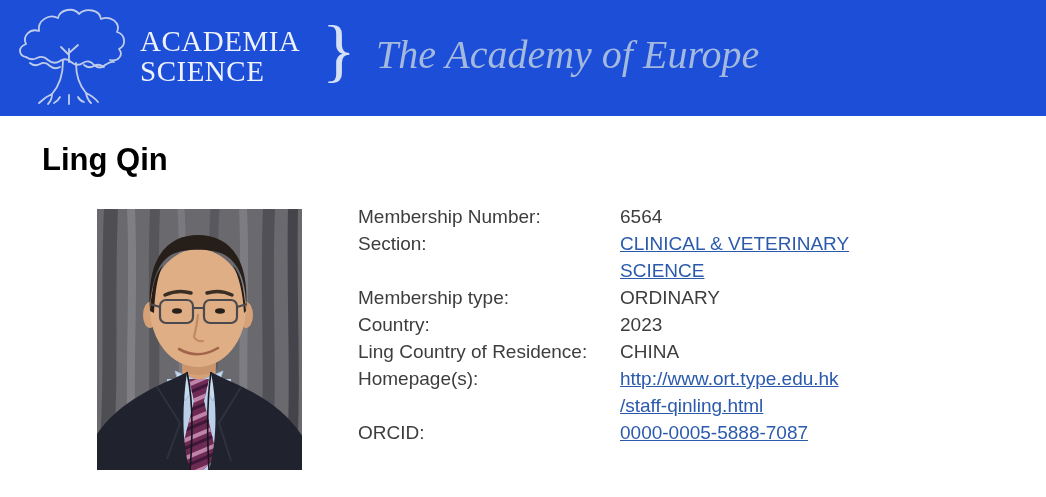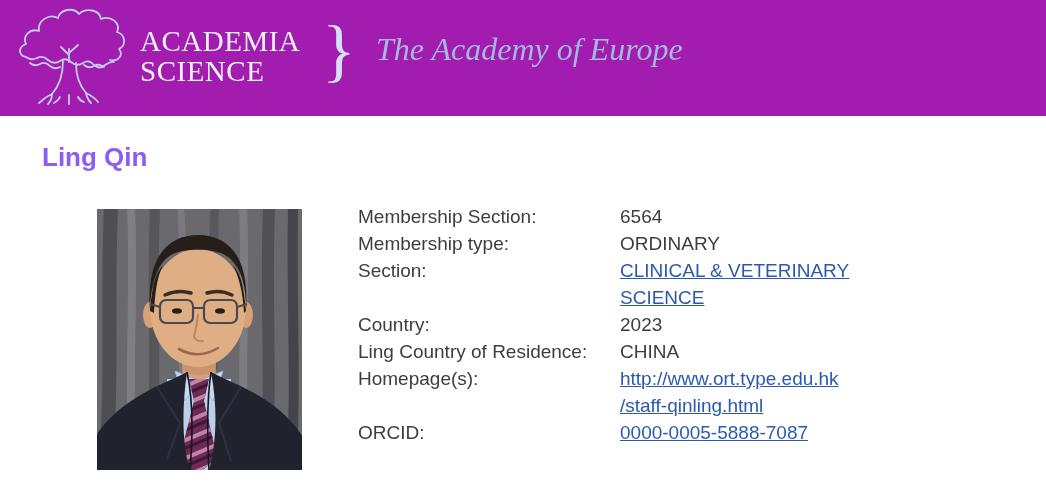--- a/index.html
+++ b/index.html
@@ -1,27 +1,27 @@
 <!DOCTYPE html>
 <html><head>
 <meta charset="utf-8">
 <style>
   * { margin:0; padding:0; box-sizing:border-box; }
   html,body { width:1046px; height:497px; background:#ffffff; font-family:"Liberation Sans", sans-serif; overflow:hidden; }
   .stage { position:relative; width:1046px; height:497px; }
 
   
-  .site-header { position:absolute; left:0; top:0; width:1046px; height:116px; background:#a21caf; }
+  .site-header { position:absolute; left:0; top:0; width:1046px; height:116px; background:#1d4ed8; }
   .logo-tree { position:absolute; left:16px; top:5px; }
   .org-name { position:absolute; left:140px; top:26px; font-family:"Liberation Serif", serif; color:#eef2fb; font-size:29px; line-height:30px; letter-spacing:0.5px; }
   .brace { position:absolute; left:322px; top:16px; font-family:"Liberation Serif", serif; font-size:70px; line-height:70px; color:#d6e0f4; font-weight:400; }
-  .tagline { position:absolute; left:376px; top:31px; font-family:"Liberation Serif", serif; font-style:italic; font-size:32px; color:#a3b9de; white-space:nowrap; }
+  .tagline { position:absolute; left:376px; top:31px; font-family:"Liberation Serif", serif; font-style:italic; font-size:40px; color:#a3b9de; white-space:nowrap; }
 
   
-  .page-title { position:absolute; left:42px; top:142px; font-size:26px; font-weight:bold; color:#8b5cf6; }
+  .page-title { position:absolute; left:42px; top:142px; font-size:31px; font-weight:bold; color:#000000; }
 
   .member-photo { position:absolute; left:97px; top:209px; width:205px; height:261px; overflow:hidden; }
 
   .fields-table { position:absolute; left:358px; top:203px; width:525px; display:table; border-collapse:collapse; }
   .field-row { display:table-row; }
   .field-label, .field-value { display:table-cell; vertical-align:top; font-size:19px; line-height:27px; color:#3d3d3d; }
   .field-label { width:262px; }
   .field-value { width:263px;margin-left:43px; }
   .field-value a { color:#2b5aad; text-decoration:underline; white-space:pre-line; overflow-wrap:anywhere; }
   .field-value span { white-space:pre-line; }
@@ -112,30 +112,30 @@
 
       <path d="M-2,261 L-2,228 C18,197 50,181 78,169 L90,163 C84,205 86,240 93,261 Z" fill="#20222e"></path>
       <path d="M207,261 L207,230 C188,198 156,182 126,169 L114,163 C122,205 118,240 112,261 Z" fill="#20222e"></path>
       <path d="M90,163 C96,190 96,225 93,261 M114,163 C110,190 110,225 112,261" stroke="#14161f" stroke-width="1.6" fill="none"></path>
       <path d="M60,178 L83,214 L70,250 M144,178 L122,214 L134,252" stroke="#2e3140" stroke-width="2" fill="none"></path>
     </svg>
   </div>
 
   <div class="fields-table">
       <div class="field-row">
-      <div class="field-label">Membership Section:</div>
+      <div class="field-label">Membership Number:</div>
       <div class="field-value"><span>6564</span></div>
+    </div>
+      <div class="field-row">
+      <div class="field-label">Section:</div>
+      <div class="field-value"><a href="#">CLINICAL &amp; VETERINARY SCIENCE</a></div>
     </div>
       <div class="field-row">
       <div class="field-label">Membership type:</div>
       <div class="field-value"><span>ORDINARY</span></div>
-    </div>
-      <div class="field-row">
-      <div class="field-label">Section:</div>
-      <div class="field-value"><a href="#">CLINICAL &amp; VETERINARY SCIENCE</a></div>
     </div>
       <div class="field-row">
       <div class="field-label">Country:</div>
       <div class="field-value"><span>2023</span></div>
     </div>
       <div class="field-row">
       <div class="field-label">Ling Country of Residence:</div>
       <div class="field-value"><span>CHINA</span></div>
     </div>
       <div class="field-row">

